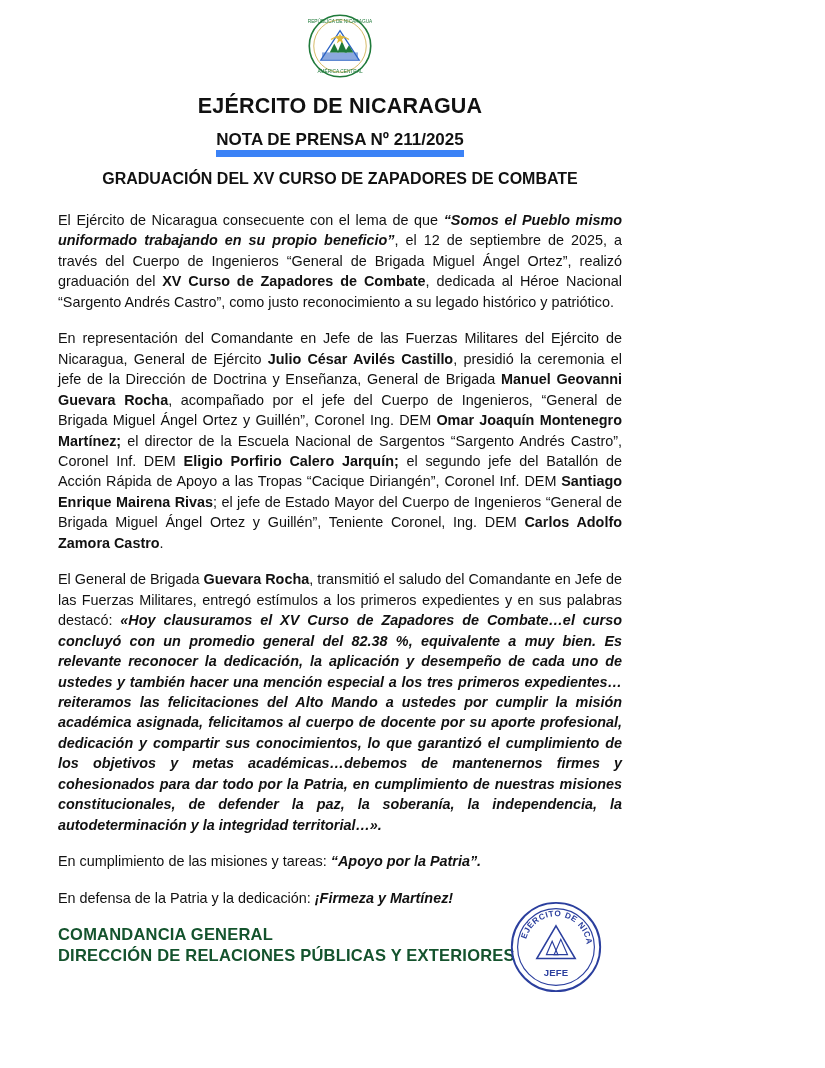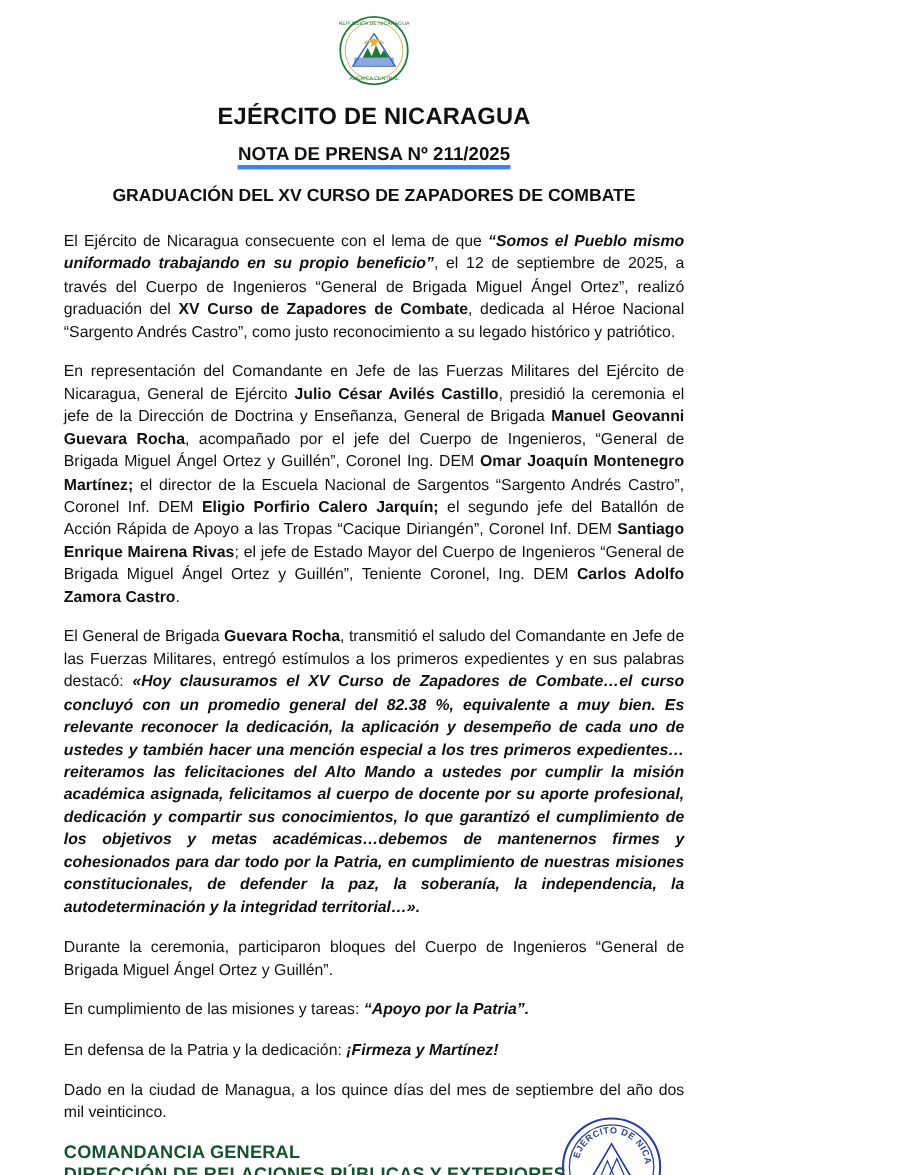--- a/index.html
+++ b/index.html
@@ -46,21 +46,21 @@
     color: #111;
   }
   .doc-subtitle {
     text-align: center;
     font-size: 17px;
     font-weight: bold;
     margin-top: 11px;
     color: #111;
   }
   .doc-subtitle span {
-    border-bottom: 4px solid #3b82f6;
+    border-bottom: 7px solid #3b82f6;
     padding-bottom: 1px;
   }
   .doc-heading {
     text-align: center;
     font-size: 16px;
     font-weight: bold;
     margin-top: 20px;
     color: #111;
   }
 
@@ -123,24 +123,22 @@
   </div>
 
   <div class="doc-title">EJÉRCITO DE NICARAGUA</div>
   <div class="doc-subtitle"><span>NOTA DE PRENSA Nº 211/2025</span></div>
   <div class="doc-heading">GRADUACIÓN DEL XV CURSO DE ZAPADORES DE COMBATE</div>
 
   <div class="body-text" id="body-container">
       <p class="para"><span>El Ejército de Nicaragua consecuente con el lema de que </span><span class="bi">“Somos el Pueblo mismo uniformado trabajando en su propio beneficio”</span><span>, el 12 de septiembre de 2025, a través del Cuerpo de Ingenieros “General de Brigada Miguel Ángel Ortez”, realizó graduación del </span><b>XV Curso de Zapadores de Combate</b><span>, dedicada al Héroe Nacional “Sargento Andrés Castro”, como justo reconocimiento a su legado histórico y patriótico.</span></p>
       <p class="para"><span>En representación del Comandante en Jefe de las Fuerzas Militares del Ejército de Nicaragua, General de Ejército </span><b>Julio César Avilés Castillo</b><span>, presidió la ceremonia el jefe de la Dirección de Doctrina y Enseñanza, General de Brigada </span><b>Manuel Geovanni Guevara Rocha</b><span>, acompañado por el jefe del Cuerpo de Ingenieros, “General de Brigada Miguel Ángel Ortez y Guillén”, Coronel Ing. DEM </span><b>Omar Joaquín Montenegro Martínez;</b><span> el director de la Escuela Nacional de Sargentos “Sargento Andrés Castro”, Coronel Inf. DEM </span><b>Eligio Porfirio Calero Jarquín;</b><span> el segundo jefe del Batallón de Acción Rápida de Apoyo a las Tropas “Cacique Diriangén”, Coronel Inf. DEM </span><b>Santiago Enrique Mairena Rivas</b><span>; el jefe de Estado Mayor del Cuerpo de Ingenieros “General de Brigada Miguel Ángel Ortez y Guillén”, Teniente Coronel, Ing. DEM </span><b>Carlos Adolfo Zamora Castro</b><span>.</span></p>
       <p class="para"><span>El General de Brigada </span><b>Guevara Rocha</b><span>, transmitió el saludo del Comandante en Jefe de las Fuerzas Militares, entregó estímulos a los primeros expedientes y en sus palabras destacó: </span><span class="bi">«Hoy clausuramos el XV Curso de Zapadores de Combate…el curso concluyó con un promedio general del 82.38 %, equivalente a muy bien. Es relevante reconocer la dedicación, la aplicación y desempeño de cada uno de ustedes y también hacer una mención especial a los tres primeros expedientes…reiteramos las felicitaciones del Alto Mando a ustedes por cumplir la misión académica asignada, felicitamos al cuerpo de docente por su aporte profesional, dedicación y compartir sus conocimientos, lo que garantizó el cumplimiento de los objetivos y metas académicas…debemos de mantenernos firmes y cohesionados para dar todo por la Patria, en cumplimiento de nuestras misiones constitucionales, de defender la paz, la soberanía, la independencia, la autodeterminación y la integridad territorial…».</span></p>
-      <p class="para"><span>Durante la ceremonia, participaron bloques del Cuerpo de Ingenieros “General de Brigada Miguel Ángel Ortez y Guillén”.</span></p>
       <p class="para"><span>En cumplimiento de las misiones y tareas: </span><span class="bi">“Apoyo por la Patria”.</span></p>
       <p class="para"><span>En defensa de la Patria y la dedicación: </span><span class="bi">¡Firmeza y Martínez!</span></p>
-      <p class="para"><span>Dado en la ciudad de Managua, a los quince días del mes de septiembre del año dos mil veinticinco.</span></p>
     </div>
 
   <div class="footer">
     <div>COMANDANCIA GENERAL</div>
     <div>DIRECCIÓN DE RELACIONES PÚBLICAS Y EXTERIORES</div>
 
     <div class="seal">
       <svg viewBox="0 0 100 100" width="96" height="96" aria-hidden="true">
         <circle cx="50" cy="50" r="46" fill="none" stroke="#2b3f9e" stroke-width="2"></circle>
         <circle cx="50" cy="50" r="40" fill="none" stroke="#2b3f9e" stroke-width="1.2"></circle>

